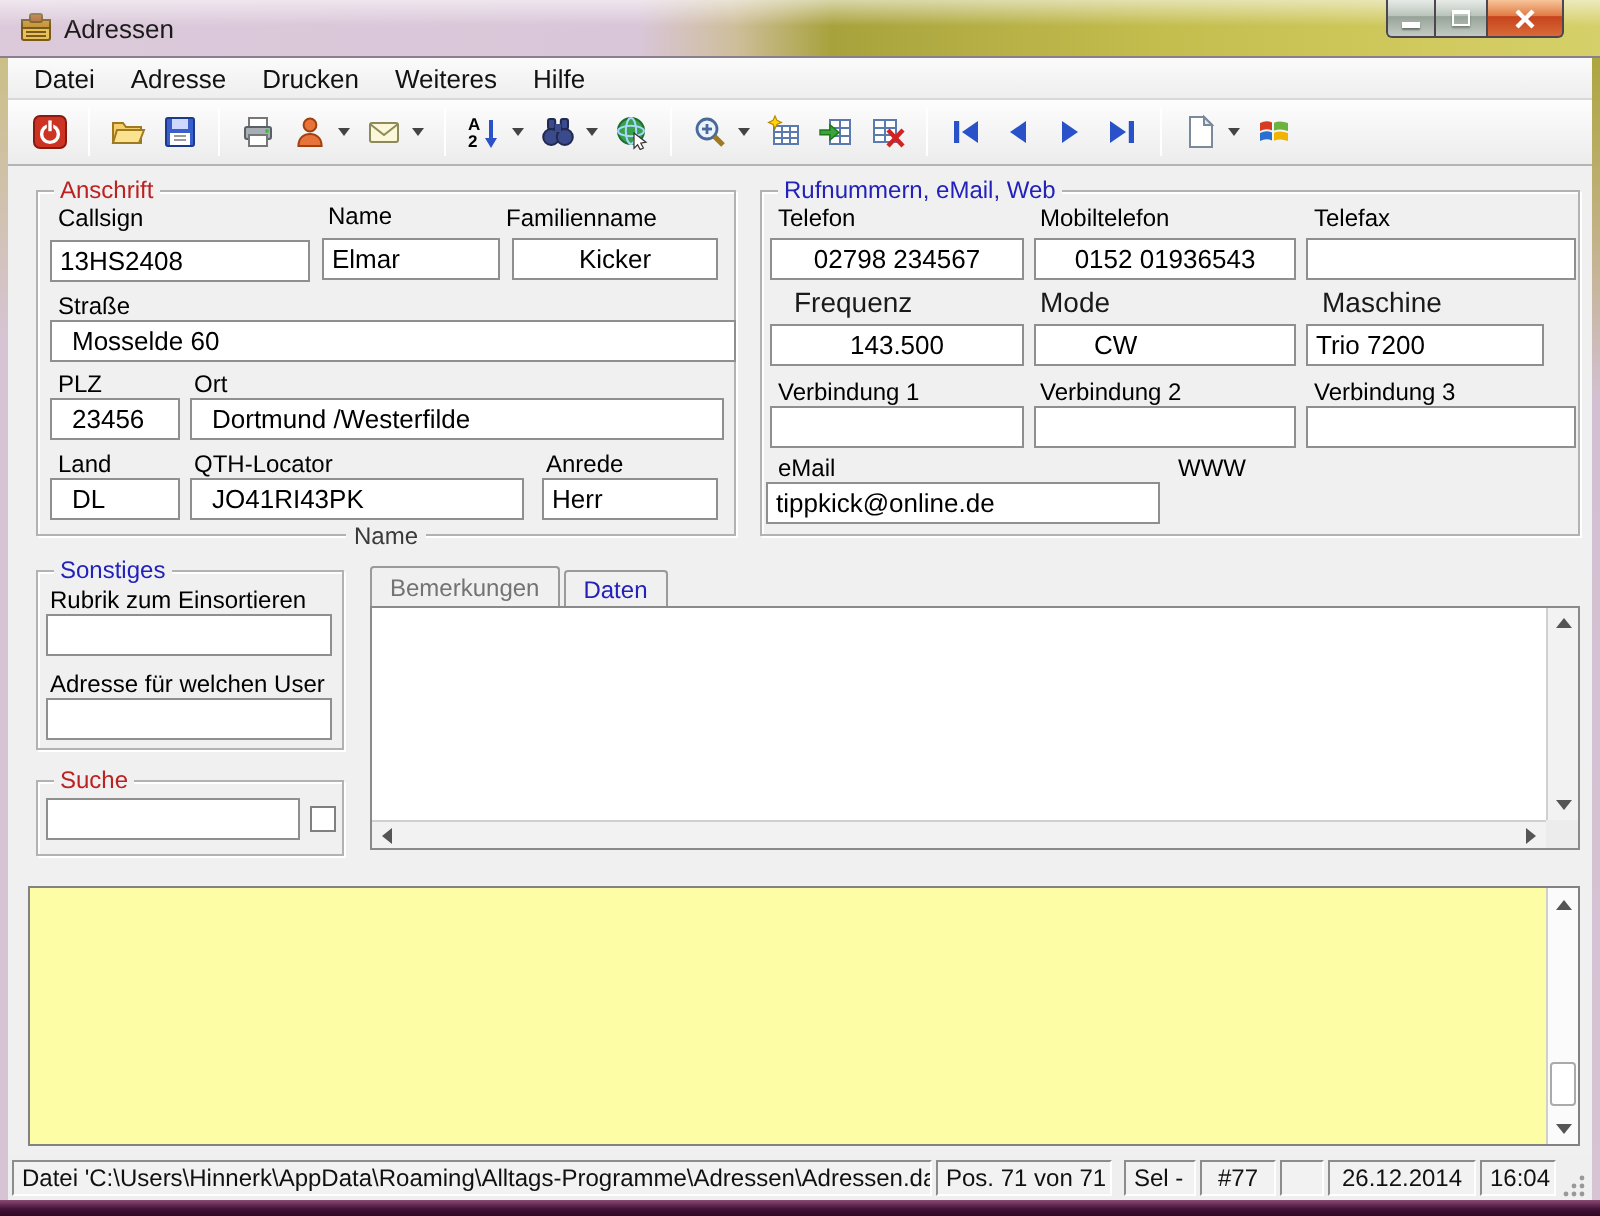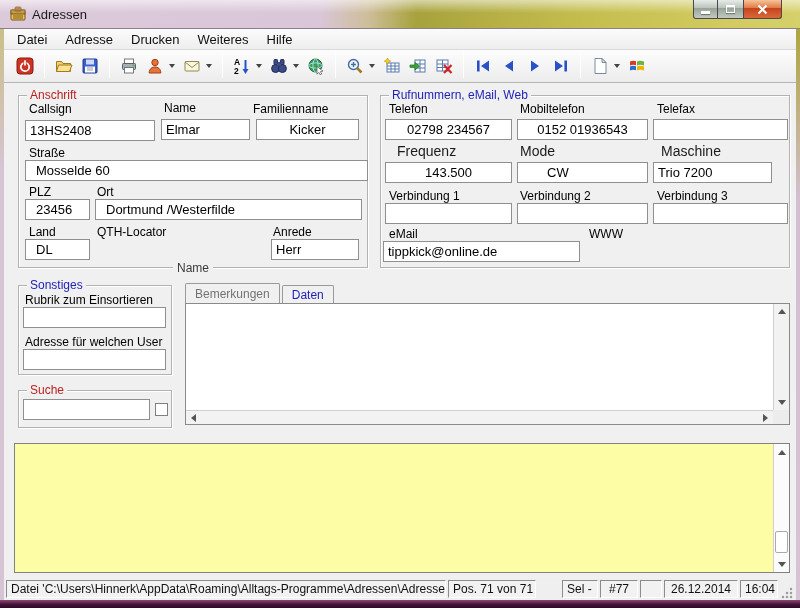--- a/index.html
+++ b/index.html
@@ -90,21 +90,21 @@
   
   .checkbox { position:absolute; width:13px; height:13px; background:#fff; border:1px solid #808080; }
 
   
   .statusbar { position:absolute; left:0; top:549px; width:792px; height:22px; background:#efefef;
     display:flex; align-items:center; padding:0 2px; gap:2px; font-size:12px; color:#111; }
   .panel { height:18px; line-height:16px; border:1px solid; border-color:#8c8c8c #ffffff #ffffff #8c8c8c;
     background:#f2f2f2; padding:0 4px; overflow:hidden; white-space:nowrap; }
   .p-file { flex:1; min-width:0; }
   .p-pos { width:88px; }
-  .p-sel { width:36px; margin-left:24px; }
+  .p-sel { width:36px; margin-left:4px; }
   .p-cnt { width:38px; text-align:center; }
   .p-spare { width:22px; }
   .p-date { width:74px; text-align:center; }
   .p-time { width:38px; text-align:center; }
   .grip { width:14px; height:14px; align-self:flex-end; }
 </style>
 </head>
 <body>
 
 <div class="window">
@@ -317,20 +317,21 @@
         <span class="lbl" style="left:10px; top:50px;">Straße</span>
         <input class="fld pad8" style="left: 6px; top: 64px; width: 343px;" value="Mosselde 60">
         <span class="lbl" style="left:10px; top:89px;">PLZ</span>
         <span class="lbl" style="left:78px; top:89px;">Ort</span>
         <input class="fld pad8" style="left: 6px; top: 103px; width: 65px;" value="23456">
         <input class="fld pad8" style="left: 76px; top: 103px; width: 267px;" value="Dortmund /Westerfilde">
         <span class="lbl" style="left:10px; top:129px;">Land</span>
         <span class="lbl" style="left:78px; top:129px;">QTH-Locator</span>
         <span class="lbl" style="left:254px; top:129px;">Anrede</span>
         <input class="fld pad8" style="left: 6px; top: 143px; width: 65px;" value="DL">
+        <input class="fld pad8" style="left: 76px; top: 143px; width: 167px;" value="JO41RI43PK">
         <input class="fld" style="left: 252px; top: 143px; width: 88px;" value="Herr">
       </div>
 
       <div class="group" style="left:376px; top:12px; width:410px; height:173px;">
         <span class="gcap blue">Rufnummern, eMail, Web</span>
         <span class="lbl" style="left:8px; top:6px;">Telefon</span>
         <span class="lbl" style="left:139px; top:6px;">Mobiltelefon</span>
         <span class="lbl" style="left:276px; top:6px;">Telefax</span>
         <input class="fld center" style="left: 4px; top: 23px; width: 127px;" value="02798 234567">
         <input class="fld center" style="left: 136px; top: 23px; width: 131px;" value="0152 01936543">

